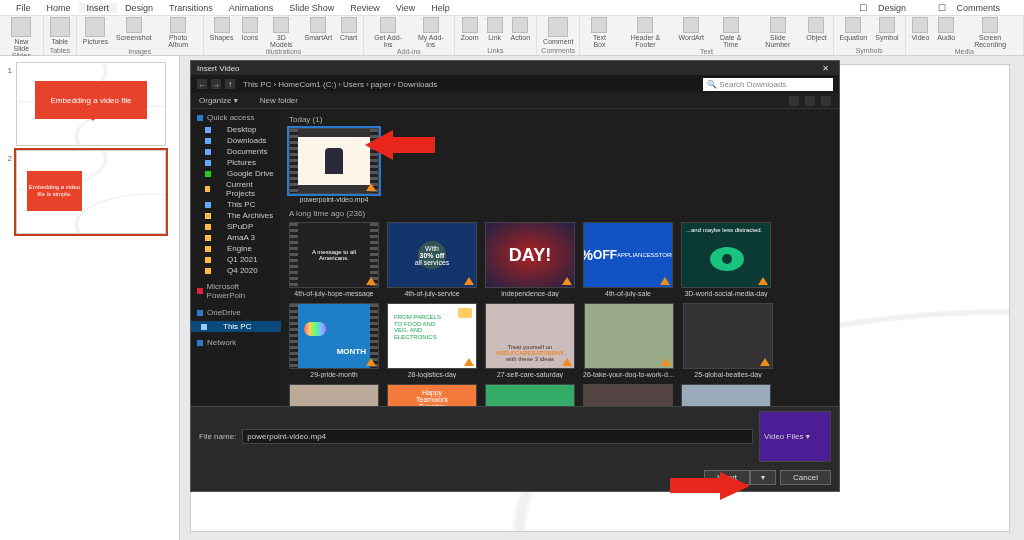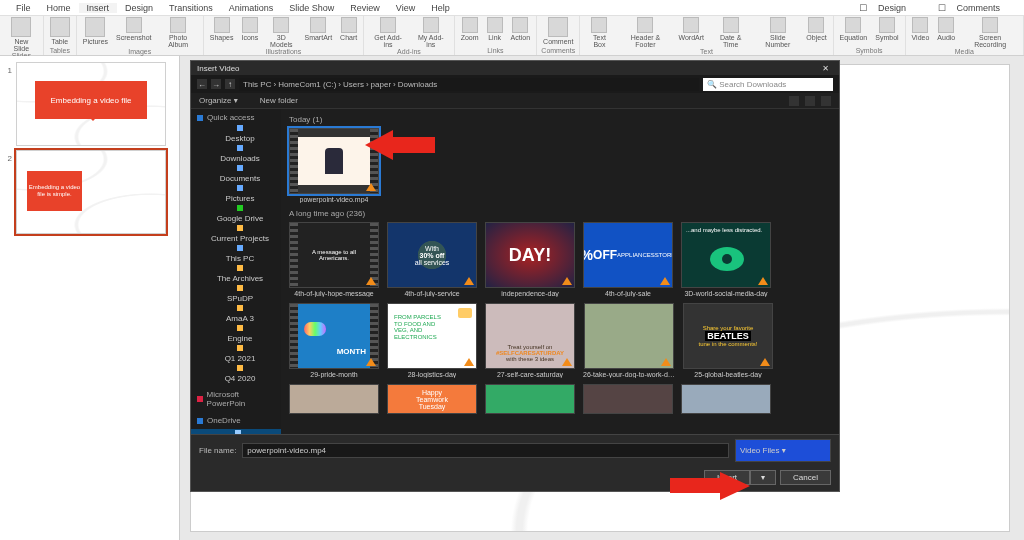--- a/index.html
+++ b/index.html
@@ -55,37 +55,37 @@
 .dlg-crumb .path { flex:1; background:#181818; padding:2px 4px; display:flex; gap:2px; }
 .dlg-crumb .path span { color:#bbb; }
 .dlg-crumb .search { width:130px; background:#ffffff; padding:2px 4px; color:#888; }
 .dlg-tools { height:16px; background:#202020; display:flex; align-items:center; padding:0 8px; gap:22px; font-size:8px; border-bottom:1px solid #333; }
 .dlg-tools span { color:#bbb; cursor:pointer; }
 .dlg-tools .right { margin-left:auto; display:flex; gap:6px; }
 .dlg-tools .vic { width:10px; height:10px; background:#333; }
 .dlg-body { flex:1; display:flex; overflow:hidden; }
 .dlg-nav { width:90px; background:#1c1c1c; padding:2px 0; font-size:8px; overflow:hidden; }
 .dlg-nav .nh { color:#aaa; padding:2px 6px; display:flex; align-items:center; gap:4px; }
-.dlg-nav .ni { color:#ccc; padding:1px 6px 1px 14px; display:flex; align-items:center; gap:3px; cursor:pointer;flex-direction:column; }
+.dlg-nav .ni { color:#ccc; padding:1px 6px 1px 14px; display:flex; align-items:center; gap:16px; cursor:pointer; }
 .dlg-nav .ni.pc { background:#0a4a7a; color:#fff; margin-top:2px; padding-left:10px; }
 .dlg-nav .bullet { width:6px; height:6px; background:#6af; }
 .dlg-files { flex:1; background:#1e1e1e; padding:4px 8px; overflow:hidden; position:relative; }
 .dlg-files .sect { font-size:8px; color:#aaa; margin:2px 0 4px; }
 .tiles { display:flex; gap:8px; flex-wrap:wrap; }
 .tile { display:flex; flex-direction:column; align-items:center; gap:2px; cursor:pointer; }
 .tile .img { width:90px; height:66px; background:#333; position:relative; border:1px solid #444; overflow:hidden; }
 .tile.sel .img { outline:2px solid #2a7ad4; }
 .tile .cap { font-size:7px; color:#ccc; text-align:center; max-width:92px; overflow:hidden; text-overflow:ellipsis; white-space:nowrap; }
 .tile .film { position:absolute; top:0; bottom:0; width:8px; background:repeating-linear-gradient(#555 0 3px,#222 3px 6px); }
 .tile .film.l { left:0; } .tile .film.r { right:0; }
 .tile .cone { position:absolute; right:2px; bottom:2px; width:0; height:0; border-left:5px solid transparent; border-right:5px solid transparent; border-bottom:8px solid #f28c1a; }
 .dlg-bottom { background:#2a2a2a; padding:4px 8px; display:flex; align-items:center; gap:6px; font-size:8px; border-top:1px solid #444; }
 .dlg-bottom label { color:#bbb; }
 .dlg-bottom .fn { flex:1; background:#181818; border:1px solid #444; color:#ccc; padding:2px 4px; }
-.dlg-bottom .dd { width:96px; background:#1d4ed8; border:1px solid #444; color:#ccc; padding:6px 4px; }
+.dlg-bottom .dd { width:72px; background:#4c1d95; border:1px solid #444; color:#ccc; padding:20px 4px; }
 .dlg-actions { background:#2a2a2a; padding:4px 8px 6px; display:flex; justify-content:flex-end; gap:4px; }
 .dlg-actions button { background:#3a3a3a; border:1px solid #666; color:#ddd; padding:2px 12px; font-size:8px; cursor:pointer; }
 .dlg-actions .split { display:flex; }
 .dlg-actions .split .dda { width:12px; border-left:1px solid #666; display:flex; align-items:center; justify-content:center; }
 
 
 .arrow { position:absolute; }
 .arrow .shaft { background:#e8261c; position:absolute; }
 .arrow .head { position:absolute; width:0; height:0; }
 .arrow1 { left:365px; top:130px; width:70px; height:30px; }
@@ -519,25 +519,20 @@
             <div class="cap">27-self-care-saturday</div>
           </div>
         <div class="tile">
             <div class="img" style="background:#9a8">
               <div class="cone"></div>
             </div>
             <div class="cap">26-take-your-dog-to-work-day</div>
           </div>
         <div class="tile">
             <div class="img" style="background:#333">
-              <div style="position:absolute;inset:8px 4px;display:flex;flex-direction:column;align-items:center;justify-content:center;text-align:center">
-                <span style="color:#fc3;font-size:6px">Share your favorite</span>
-                <b style="color:#fff;background:#000;padding:0 2px;font-size:9px">BEATLES</b>
-                <span style="color:#fc3;font-size:6px">tune in the comments!</span>
-              </div>
               <div class="cone"></div>
             </div>
             <div class="cap">25-global-beatles-day</div>
           </div>
       </div>
       <div class="tiles" style="margin-top:6px">
         <div class="tile">
             <div class="img" style="height:30px;background:#ba9"></div>
           </div>
         <div class="tile">

